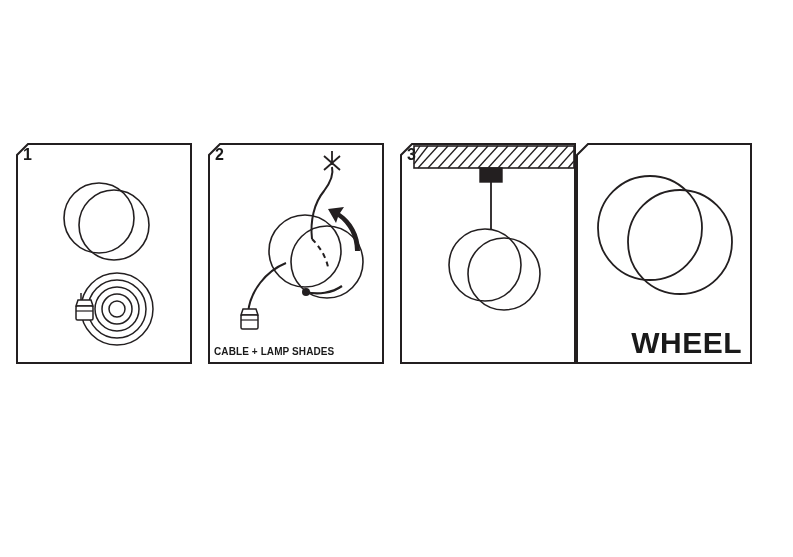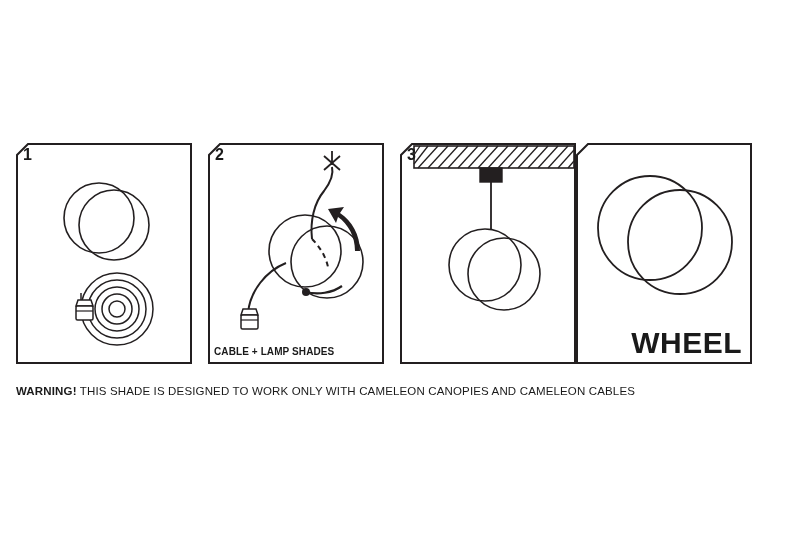--- a/index.html
+++ b/index.html
@@ -199,15 +199,14 @@
       <svg class="frame" viewBox="0 0 176 221" xmlns="http://www.w3.org/2000/svg">
         <path d="M12 1 L175 1 L175 220 L1 220 L1 12 Z" fill="#ffffff" stroke="#231f20" stroke-width="2"></path>
         <circle cx="74" cy="85" r="52" fill="#ffffff" stroke="#231f20" stroke-width="1.8"></circle>
         <circle cx="104" cy="99" r="52" fill="none" stroke="#231f20" stroke-width="1.8"></circle>
       </svg>
       <div class="wheel-label">WHEEL</div>
     </div>
 
   </div>
 
-  <div class="warning"><b>WARNING!</b><span> THIS SHADE IS DESIGNED TO WORK ONLY WITH CAMELEON CANOPIES AND CAMELEON CABLES</span></div>
 
 </div>
 
 </body></html>

